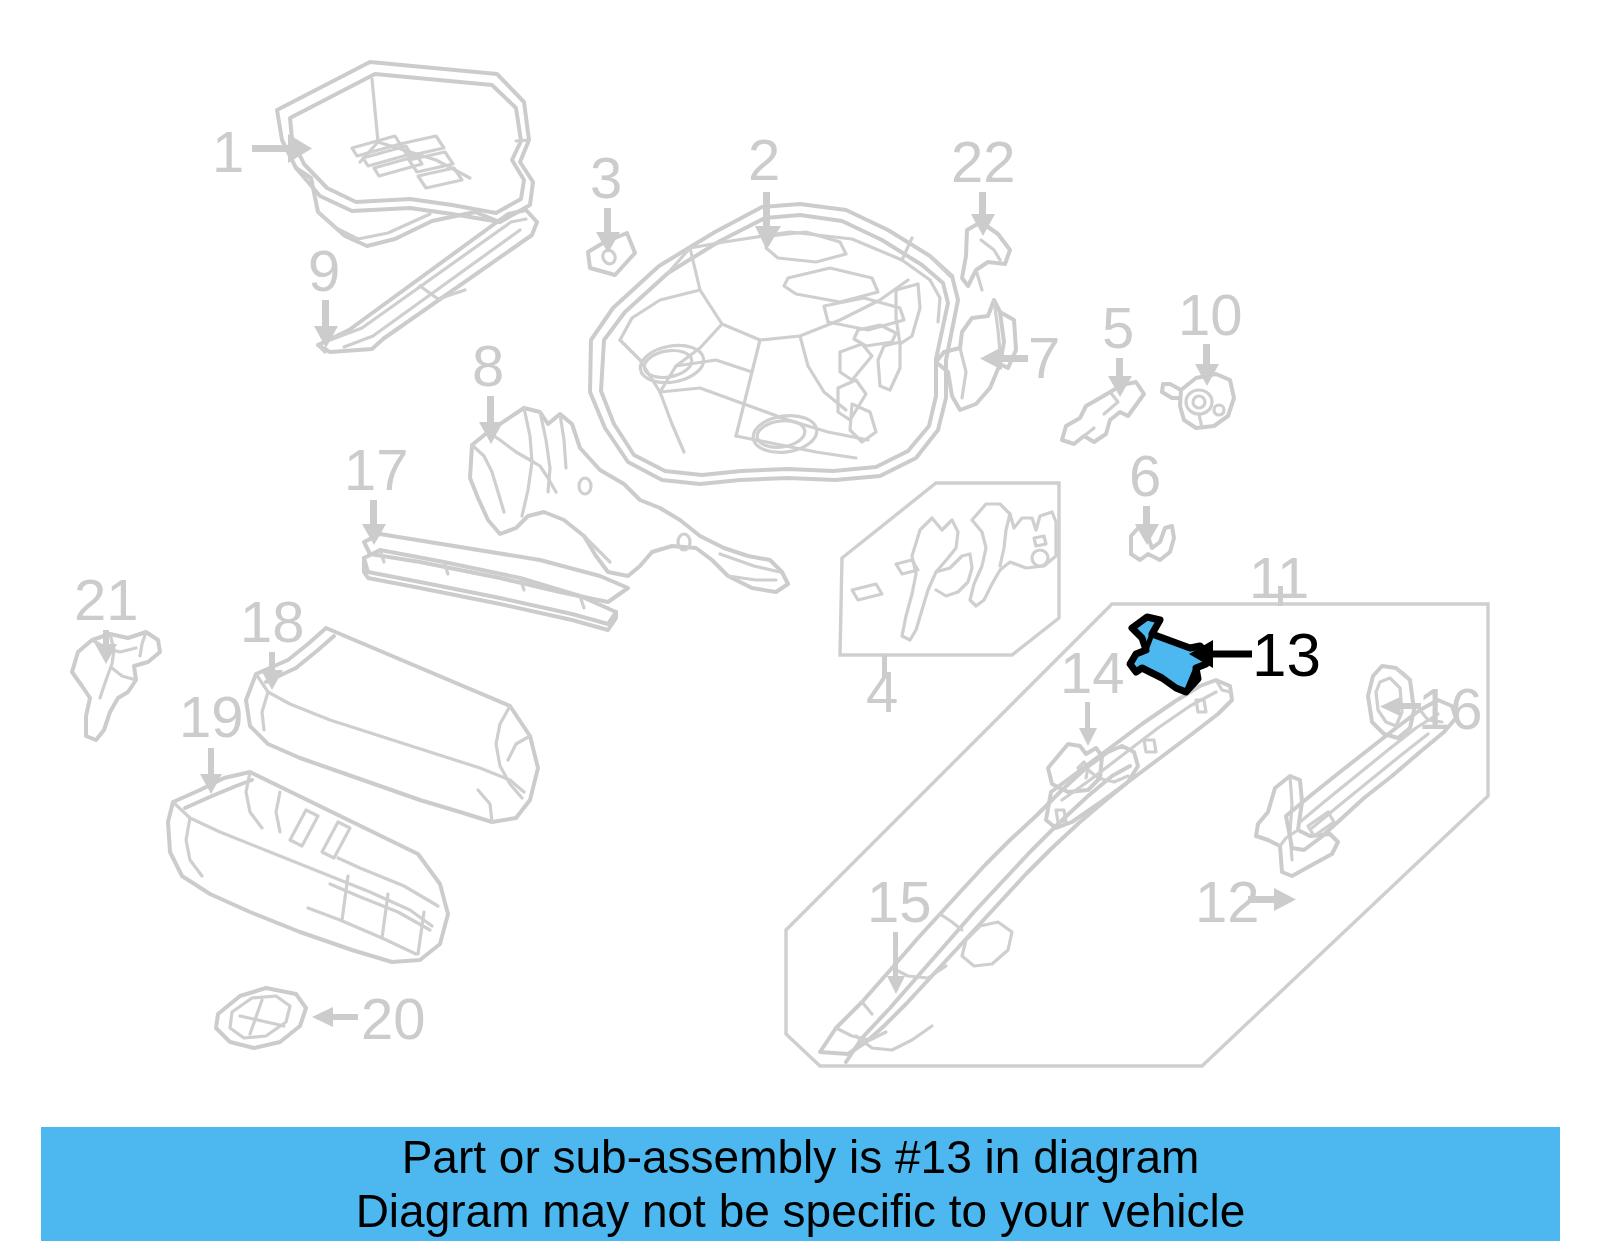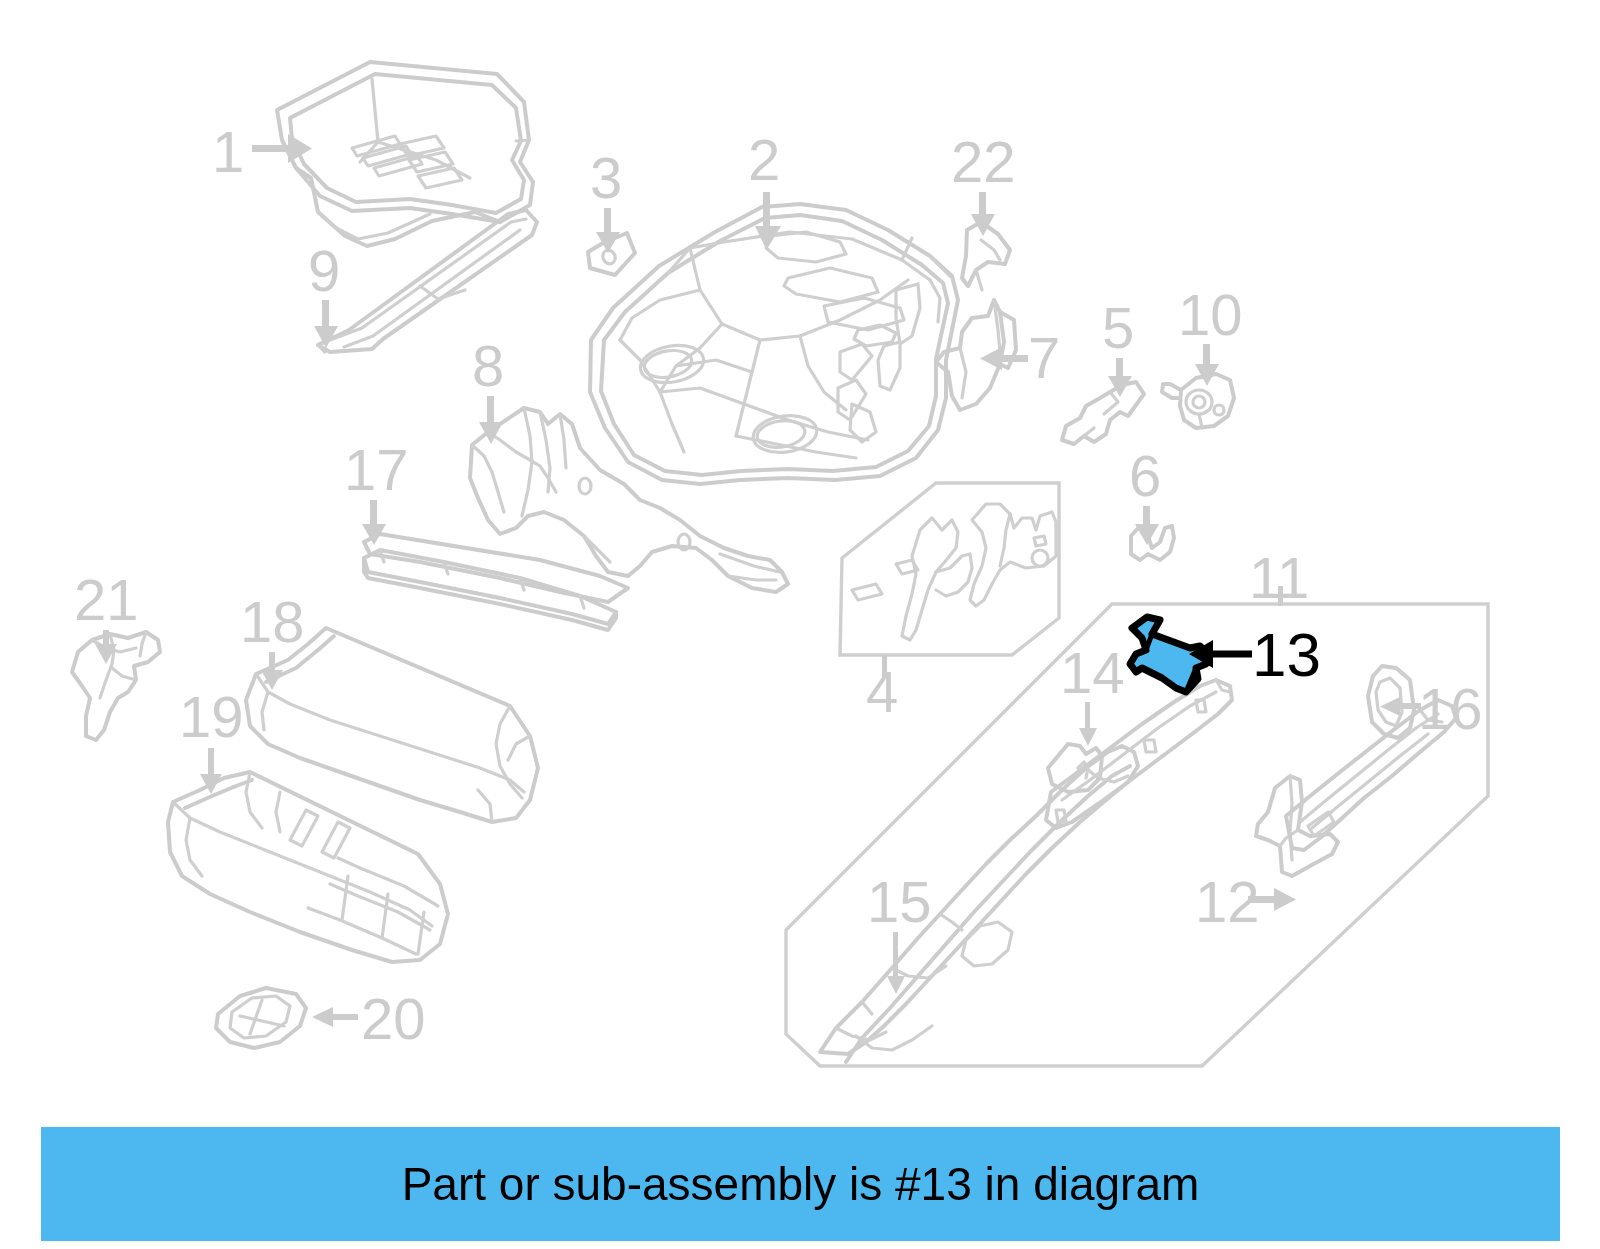--- a/index.html
+++ b/index.html
@@ -413,15 +413,16 @@
     <g>
       <line class="blkline" x1="1252" y1="654" x2="1210" y2="654"></line>
       <polygon class="blkarrow" points="1213,640 1213,668 1189,654"></polygon>
     </g>
     <text class="blknum" x="1252" y="676">13</text>
 
   </svg>
 
   <div id="banner">
     <div class="bline">Part or sub-assembly is #13 in diagram</div>
+    <div class="bline">Diagram may not be specific to your vehicle</div>
   </div>
 
 </div>
 
 </body></html>

